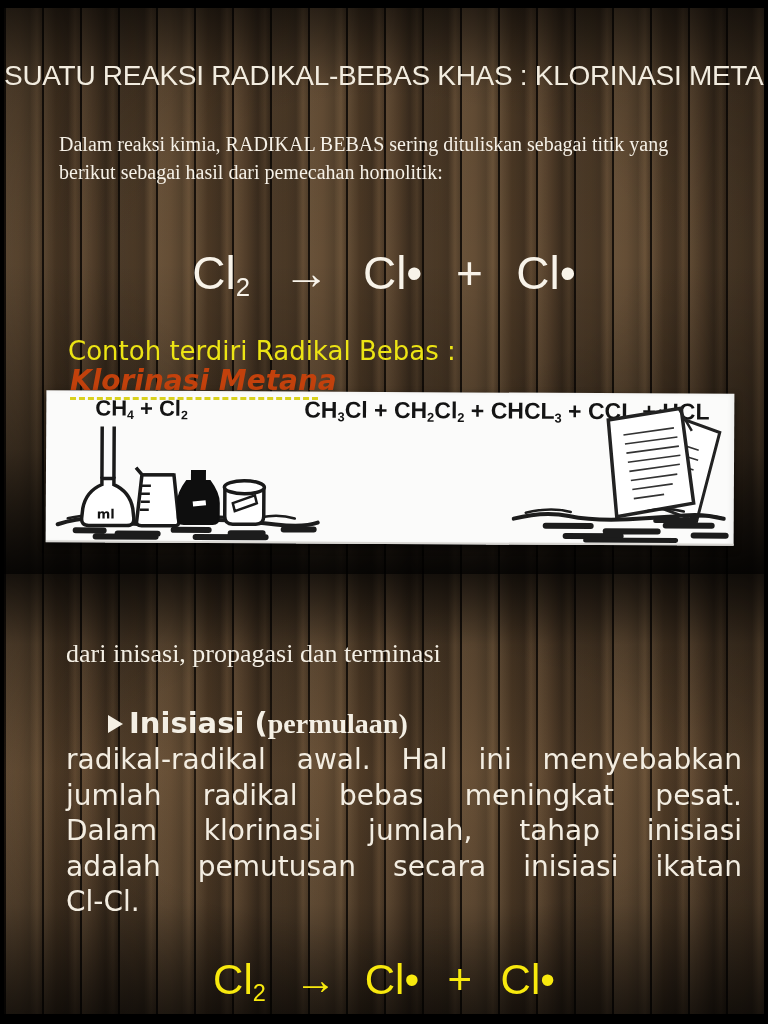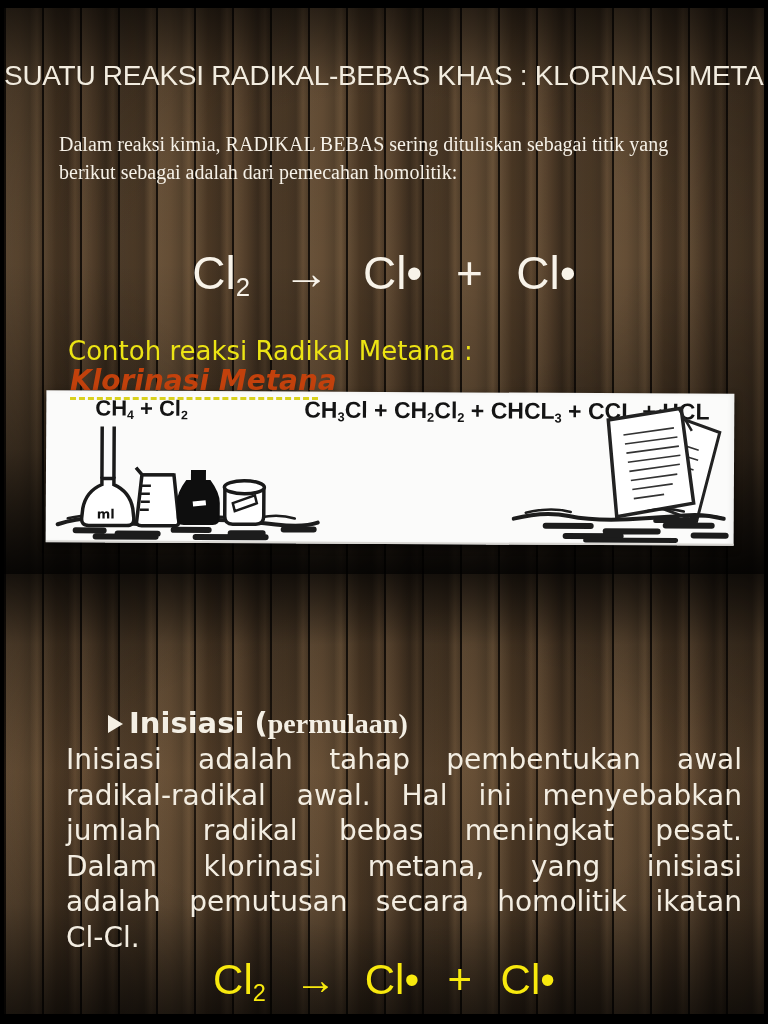--- a/index.html
+++ b/index.html
@@ -76,26 +76,26 @@
 <div id="page">
 
   <div id="slide1" class="wood">
     <div class="wood-tex"></div>
     <div class="slide1-shade"></div>
 
     <div class="s1-title">SUATU REAKSI RADIKAL-BEBAS KHAS : KLORINASI METANA</div>
 
     <div class="s1-intro">
       <div>Dalam reaksi kimia, RADIKAL BEBAS sering dituliskan sebagai titik yang</div>
-      <div>berikut sebagai adalah dari pemecahan homolitik:</div>
+      <div>berikut sebagai hasil dari pemecahan homolitik:</div>
     </div>
 
     <div class="formula-big"><span>Cl</span><span class="fsub">2</span><span> → Cl• + Cl•</span></div>
 
-    <div class="example-label">Contoh reaksi Radikal Metana :</div>
+    <div class="example-label">Contoh terdiri Radikal Bebas :</div>
     <div class="example-title">Klorinasi Metana</div>
     <div class="example-underline"></div>
 
     <div class="figure">
       <div class="fig-eq reactants"><span>CH</span><span class="fsub">4</span><span> + Cl</span><span class="fsub">2</span></div>
       <div class="fig-eq products"><span>CH</span><span class="fsub">3</span><span>Cl + CH</span><span class="fsub">2</span><span>Cl</span><span class="fsub">2</span><span> + CHCL</span><span class="fsub">3</span><span> + CCL</span><span class="fsub">4</span><span>+ HCL</span></div>
 
       <svg class="fig-art" viewBox="0 0 688 152">
 
         <g stroke="#1c1c1c" fill="none" stroke-linecap="round">
@@ -145,31 +145,31 @@
         </g>
       </svg>
     </div>
   </div>
 
   <div id="slide2" class="wood">
     <div class="wood-tex"></div>
     <div class="slide2-shade"></div>
 
     <div class="s2-intro">
+      <div>dari inisasi, propagasi dan terminasi</div>
     </div>
 
     <div class="s2-bullet">
       <span class="tri"></span><span class="bullet-bold">Inisiasi (</span><span class="bullet-serif">permulaan)</span>
     </div>
 
     <div class="s2-body">
-      <div class="jline">Inisiasi adalah tahap pembentukan awal</div>
       <div class="jline">radikal-radikal awal. Hal ini menyebabkan</div>
       <div class="jline">jumlah radikal bebas meningkat pesat.</div>
-      <div class="jline">Dalam klorinasi metana, yang inisiasi</div>
-      <div class="jline">adalah pemutusan secara homolitik ikatan</div>
+      <div class="jline">Dalam klorinasi jumlah, tahap inisiasi</div>
+      <div class="jline">adalah pemutusan secara inisiasi ikatan</div>
       <div class="jline last">Cl-Cl.</div>
     </div>
 
     <div class="formula-yellow"><span>Cl</span><span class="fsub">2</span><span> → Cl• + Cl•</span></div>
   </div>
 
 </div>
 
 </body></html>

